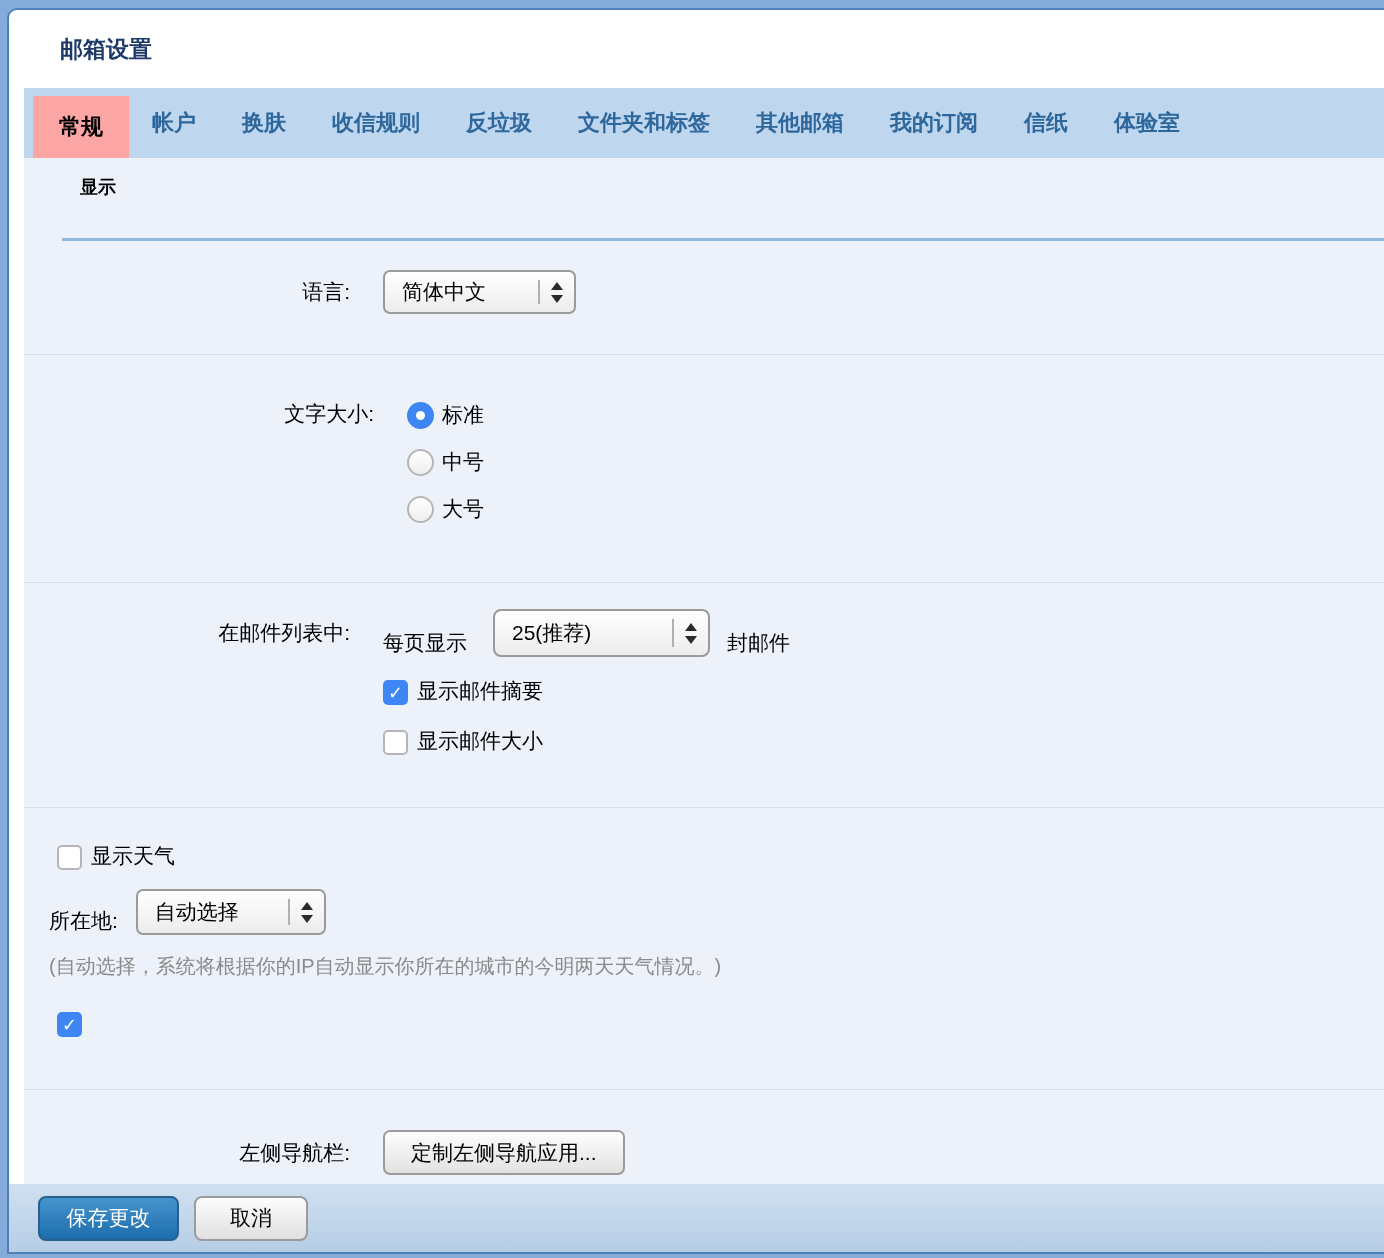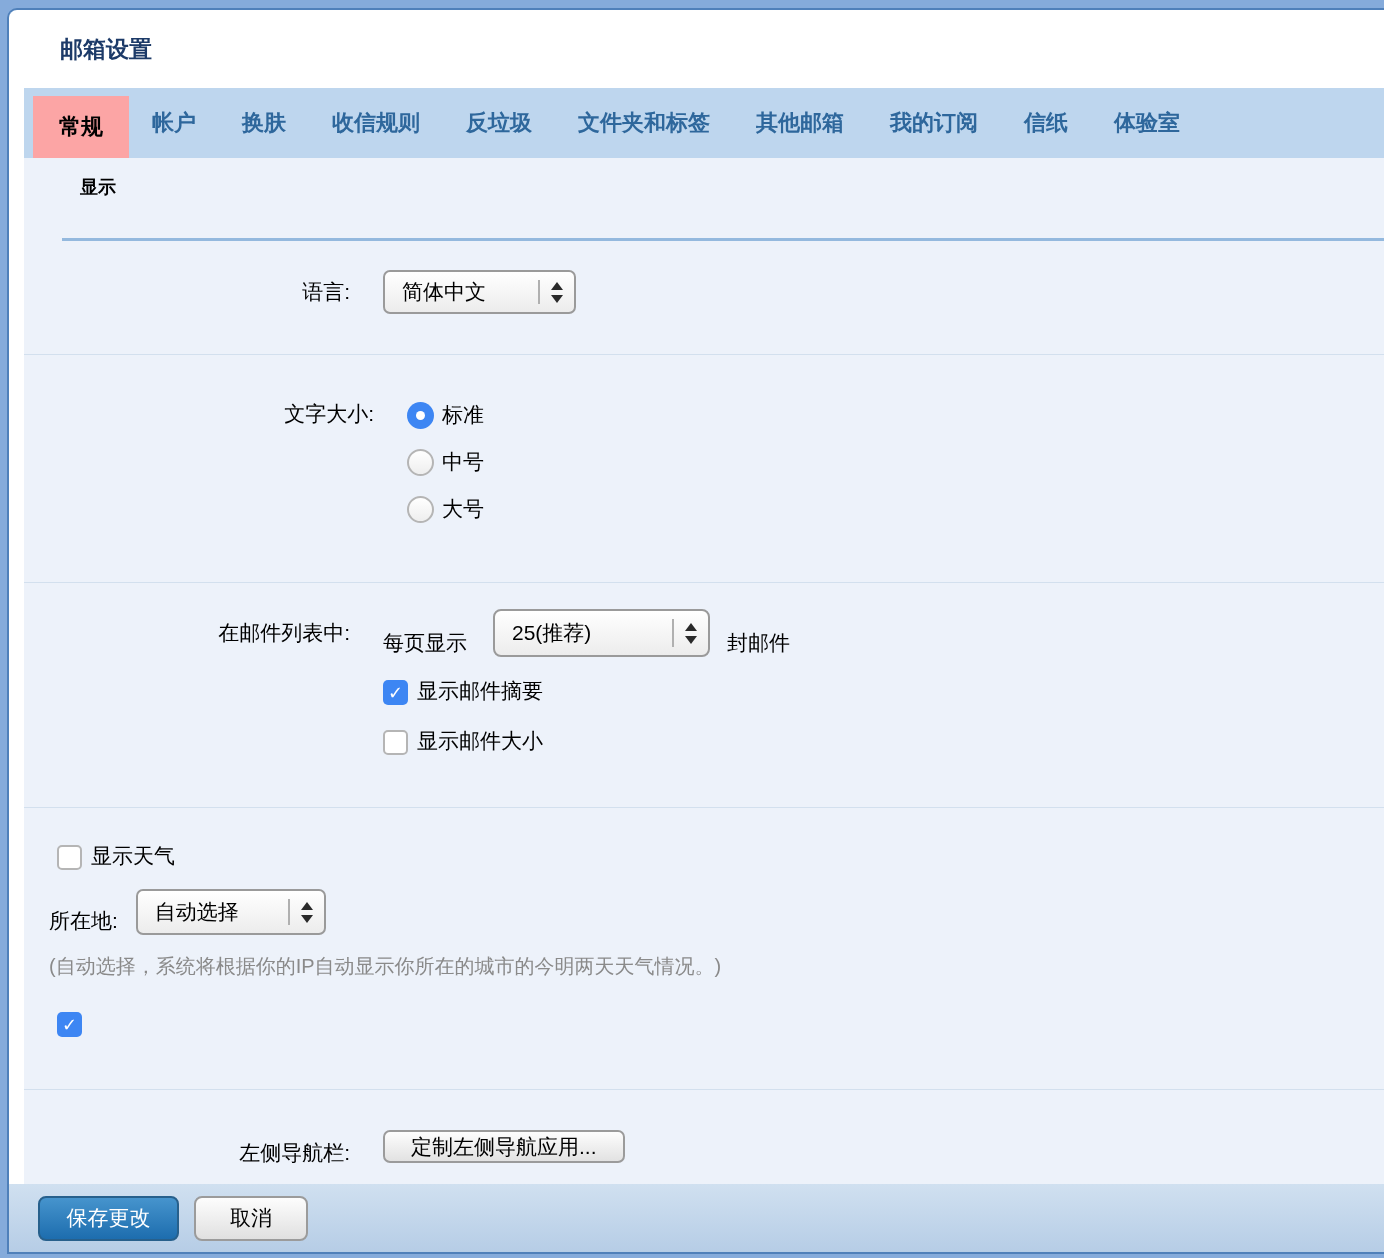--- a/index.html
+++ b/index.html
@@ -80,21 +80,21 @@
   .cb-line2{margin-top:24px;height:26px;}
 
   .loc-line{margin-top:19px;height:46px;margin-left:-8px;}
   .loc-label{margin-right:18px;}
   .note{margin-top:17px;margin-left:-8px;color:#8a8a8a;font-size:20px;line-height:28px;}
   .bday-line{margin-top:31px;height:26px;}
   .weather-line{height:26px;}
 
   .btn{box-sizing:border-box;display:inline-flex;align-items:center;justify-content:center;
     font-family:inherit;font-size:21px;cursor:pointer;}
-  .btn-plain{height:33px;background:linear-gradient(#fdfdfd,#e2e2e2);border:2px solid #9b9b9b;
+  .btn-plain{height:45px;background:linear-gradient(#fdfdfd,#e2e2e2);border:2px solid #9b9b9b;
     border-radius:7px;color:#000;padding:0 26px;}
   .footer{flex:1;background:linear-gradient(#d0e0f0,#b6cde6);display:flex;align-items:center;padding-left:29px;}
   .btn-save{height:45px;width:141px;background:linear-gradient(#4694cd,#1d6dae);
     border:2px solid #27608c;border-radius:8px;color:#fff;}
   .btn-cancel{height:45px;padding:0 34px;background:linear-gradient(#fdfdfd,#e0e0e0);
     border:2px solid #9b9b9b;border-radius:8px;color:#000;margin-left:15px;}
 </style>
 </head>
 <body>
 

